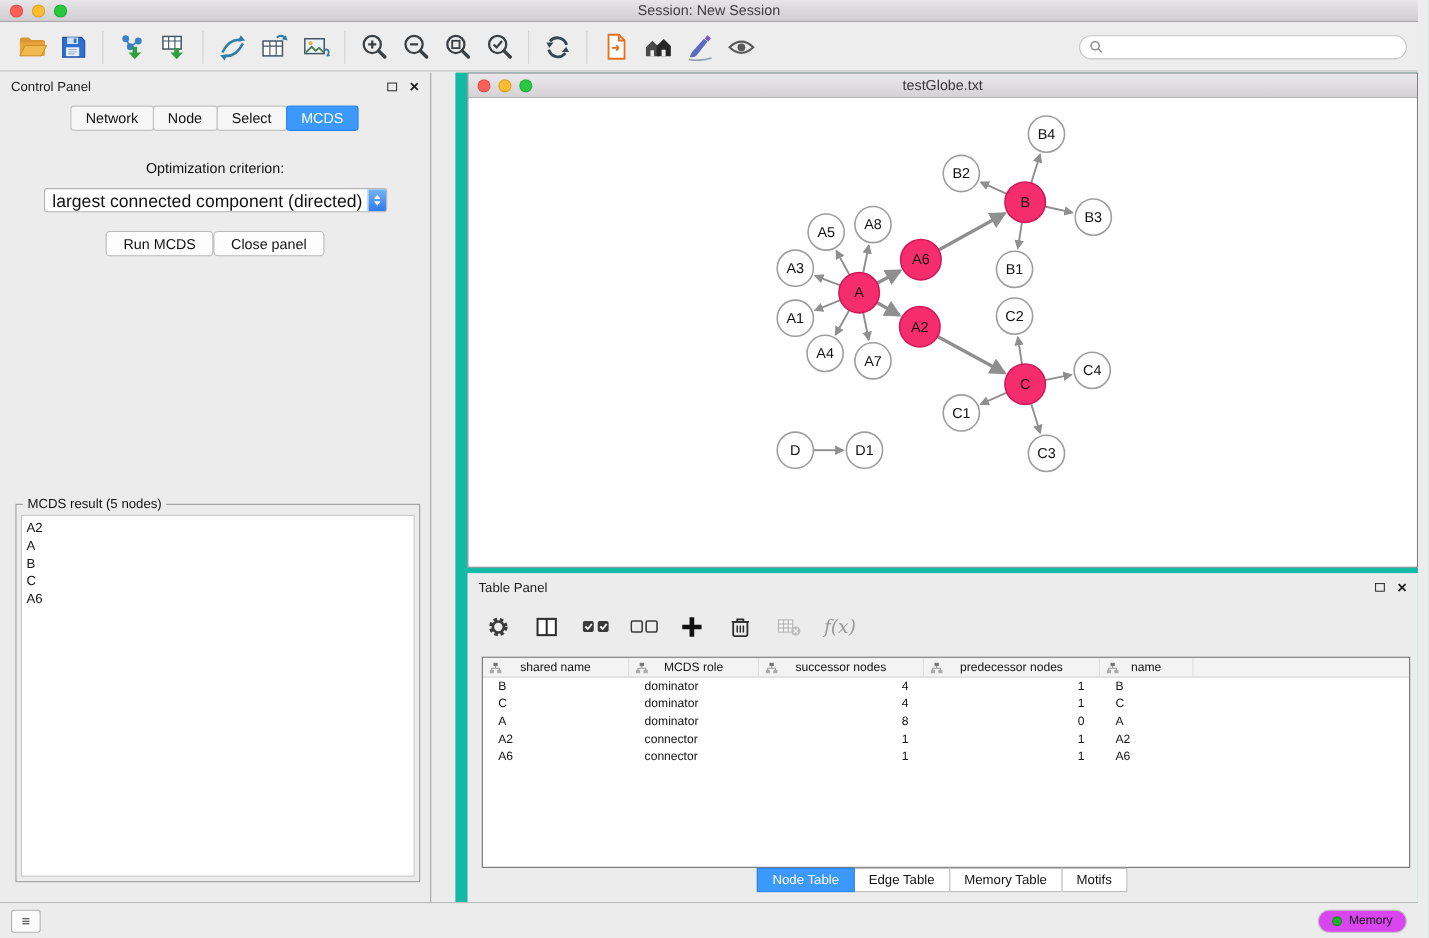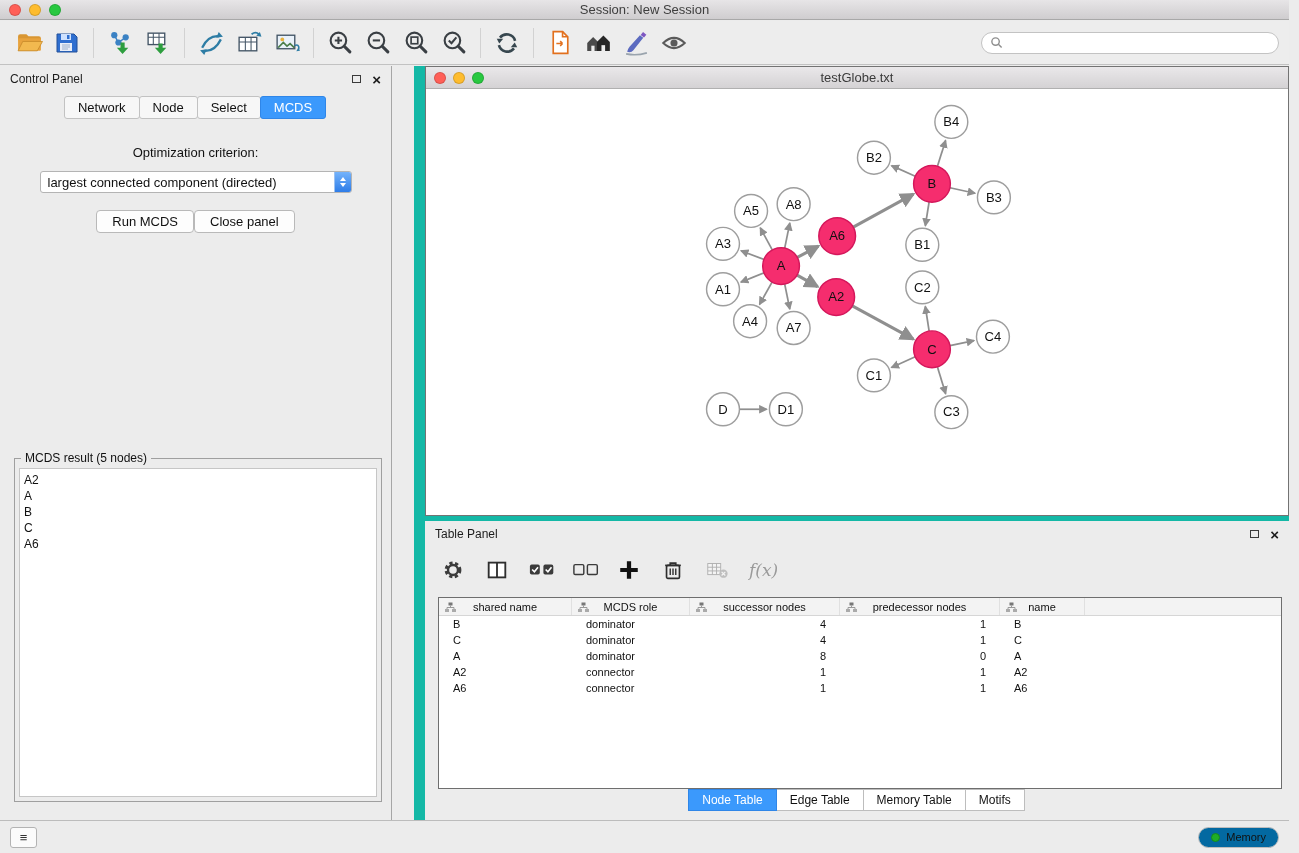--- a/index.html
+++ b/index.html
@@ -38,21 +38,21 @@
   .panel-controls { margin-left:auto; display:flex; gap:11px; align-items:center; }
   .float-glyph { width:9px; height:8px; border:1.5px solid #3a3a3a; display:inline-block; }
   .close-glyph { font-size:15px; font-weight:bold; color:#1c1c1c; line-height:1; }
   .cp-tabs { display:flex; justify-content:center; margin-top:4px;text-align:right; }
   .cp-tab { font-size:13px; padding:3px 13px; background:#f7f7f7; border:1px solid #c2c2c2;
     color:#111; margin-left:-1px; border-radius:3px; }
   .cp-tab.active { background:#3b99fc; color:#fff; border-color:#2f86e8; position:relative; z-index:1; }
   .opt-label { text-align:center; margin-top:26px; font-size:13px; color:#111; }
   .combo { margin:11px auto 0; width:312px; height:22px; background:#fff; border:1px solid #b4b4b4;
     border-radius:3px; display:flex; align-items:stretch; overflow:hidden; }
-  .combo-text { flex:1; font-size:13px; padding:3px 0 0 7px; white-space:nowrap; overflow:hidden; color:#111; }
+  .combo-text { flex:1; font-size:16px; padding:3px 0 0 7px; white-space:nowrap; overflow:hidden; color:#111; }
   .combo-btn { width:17px; background:linear-gradient(#74b3fb,#2e7de8); display:flex; flex-direction:column;
     align-items:center; justify-content:center; gap:2px; border-left:1px solid #9cc2f2; }
   .tri-up { width:0; height:0; border-left:3.5px solid transparent; border-right:3.5px solid transparent;
     border-bottom:4px solid #fff; }
   .tri-down { width:0; height:0; border-left:3.5px solid transparent; border-right:3.5px solid transparent;
     border-top:4px solid #fff; }
   .cp-buttons { display:flex; justify-content:center; gap:0; margin-top:17px; }
   .mac-btn { background:#fdfdfd; border:1px solid #b9b9b9; border-radius:4px; font-size:13px;
     padding:3px 15px; color:#111; font-family:"Liberation Sans", sans-serif; }
   .result-box { position:absolute; left:14px; right:9px; top:392px; bottom:18px; border:1px solid #9f9f9f; }
@@ -92,21 +92,21 @@
   .tp-tab { font-size:12px; padding:3px 13px; background:#fff; border:1px solid #bdbdbd; color:#111;
     margin-left:-1px; }
   .tp-tab.active { background:#3b99fc; color:#fff; border-color:#2f86e8; position:relative; z-index:1; }
 
   
   .statusbar { position:absolute; left:0; right:0; bottom:0; height:33px; background:#ececec;
     border-top:1px solid #bcbcbc; display:flex; align-items:center; padding:0 10px; }
   .list-btn { width:27px; height:21px; border:1px solid #b3b3b3; border-radius:3px; background:#fbfbfb;
     font-size:13px; display:flex; align-items:center; justify-content:center; color:#333; }
   .memory-btn { margin-left:auto; height:21px; border:1px solid #bdbdbd; border-radius:11px;
-    background:#0369a1; display:flex; align-items:center; gap:6px; padding:0 12px; font-size:11px; color:#111;
+    background:#d946ef; display:flex; align-items:center; gap:6px; padding:0 12px; font-size:11px; color:#111;
     font-family:"Liberation Sans", sans-serif; }
   .memory-dot { width:9px; height:9px; border-radius:50%; background:#1fae27; border:1px solid #158c1c; }
 </style>
 </head>
 <body>
 
 <div id="app">
 
   <div class="titlebar">
     <div class="traffic">

